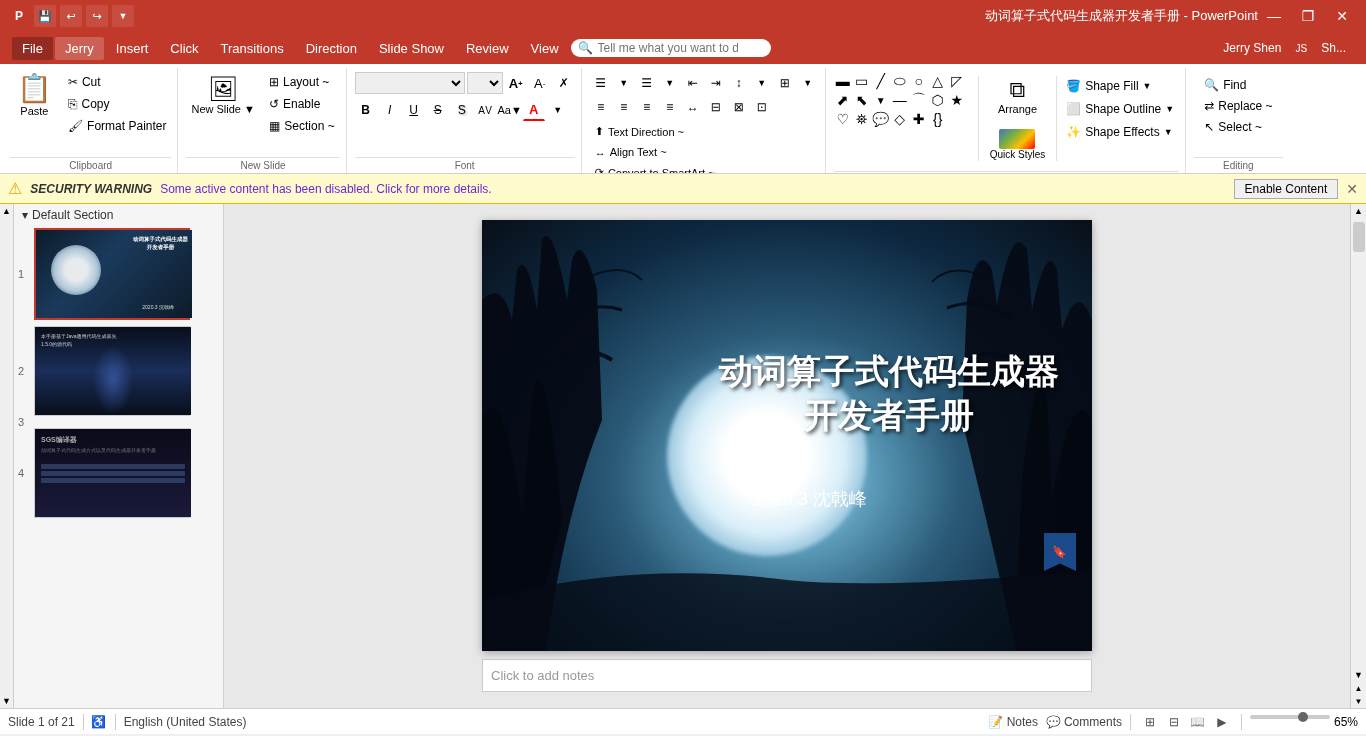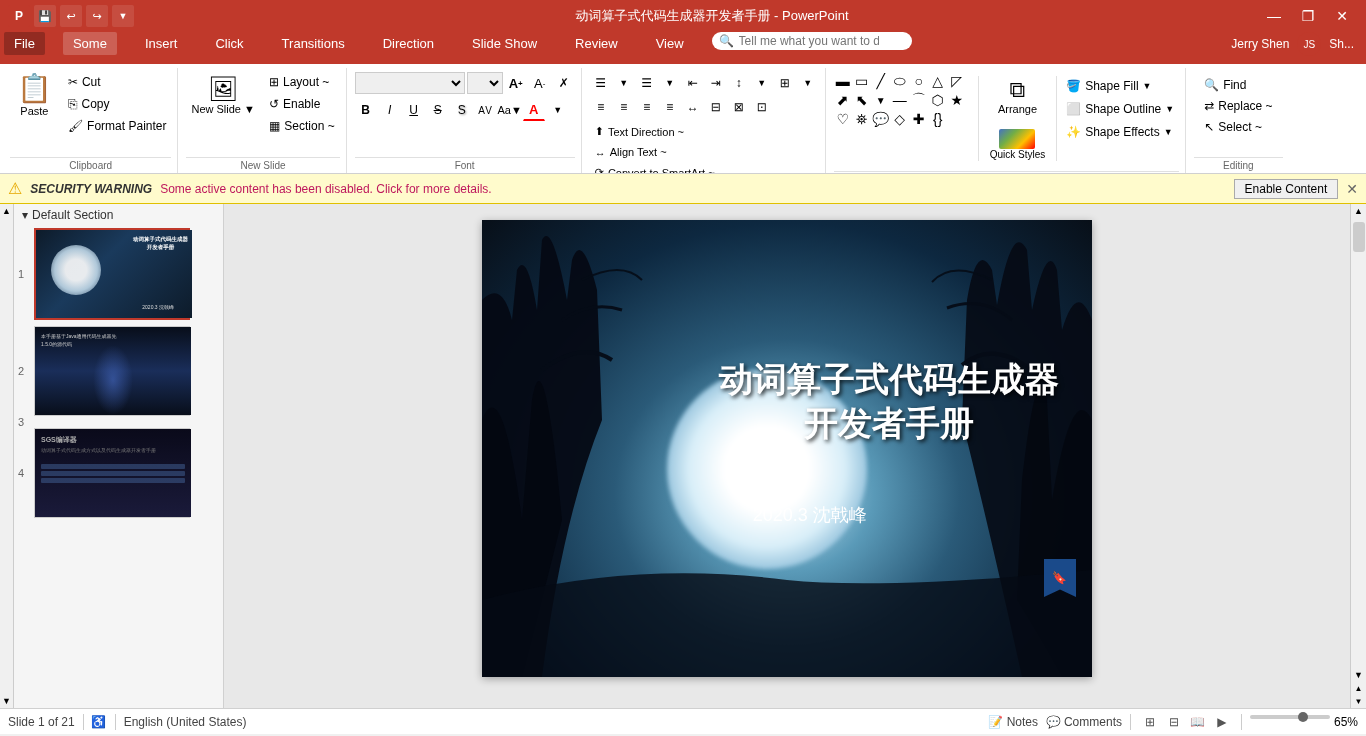--- a/index.html
+++ b/index.html
@@ -9,32 +9,32 @@
     #title-bar {
       height: 32px;
       background: #c0392b;
       display: flex;
       align-items: center;
       color: white;
       padding: 0 8px;
     }
     #title-bar .window-icons { display: flex; gap: 4px; align-items: center; }
     .title-bar-icon { width: 22px; height: 22px; display: flex; align-items: center; justify-content: center; font-size: 11px; color: white; background: rgba(255,255,255,0.15); border-radius: 2px; }
-    #title-bar .app-title { flex: 1; text-align: center; font-size: 13px; margin-left: 32px; }
+    #title-bar .app-title { flex: 1; text-align: right; font-size: 13px; margin-left: 32px; }
     #title-bar .window-controls { display: flex; gap: 2px; }
     .win-ctrl { width: 32px; height: 26px; display: flex; align-items: center; justify-content: center; color: white; cursor: pointer; font-size: 14px; }
 
     
     #menu-bar {
       height: 32px;
       background: #c0392b;
       display: flex;
-      align-items: flex-start;
-      padding: 0 4px;
-      gap: 18px;
+      align-items: center;
+      padding: 0 12px;
+      gap: 2px;
     }
     .menu-item { padding: 4px 10px; color: white; font-size: 13px; border-radius: 2px; cursor: pointer; white-space: nowrap; }
     .menu-item:hover, .menu-item.active { background: rgba(255,255,255,0.2); }
     .file-btn { background: #922b21; color: white; padding: 4px 10px; font-size: 13px; border-radius: 2px; cursor: pointer; }
     .tell-me { flex: 1; }
     .tell-me-box { display: flex; align-items: center; background: white; border-radius: 12px; padding: 2px 8px; gap: 4px; max-width: 200px; }
     .tell-me-box input { border: none; outline: none; font-size: 12px; width: 140px; }
     .user-info { display: flex; align-items: center; gap: 8px; color: white; font-size: 12px; margin-right: 8px; }
 
     
@@ -92,21 +92,21 @@
       background: #fffbcc;
       border-bottom: 1px solid #e0c000;
       display: flex;
       align-items: center;
       padding: 0 8px;
       gap: 8px;
       font-size: 12px;
     }
     #security-warning .warn-icon { color: #e6a800; font-size: 16px; }
     #security-warning .warn-title { font-weight: bold; color: #333; font-style: italic; }
-    #security-warning .warn-text { color: #be185d; flex: 1; }
+    #security-warning .warn-text { color: #6d28d9; flex: 1; }
     .enable-btn { background: #f0f0f0; border: 1px solid #aaa; padding: 2px 10px; cursor: pointer; font-size: 12px; }
     .close-warn { margin-left: auto; cursor: pointer; color: #666; font-size: 14px; }
 
     
     #main {
       display: flex;
       height: calc(736px - 32px - 32px - 110px - 30px - 26px);
     }
 
     
@@ -291,21 +291,21 @@
   <div class="app-title">动词算子式代码生成器开发者手册 - PowerPoint</div>
   <div class="window-controls">
     <div class="win-ctrl">—</div>
     <div class="win-ctrl">❐</div>
     <div class="win-ctrl close">✕</div>
   </div>
 </div>
 
 <div id="menu-bar">
   <div class="file-btn">File</div>
-  <div class="menu-item active">Some</div>
+  <div class="menu-item active">Jerry</div>
   <div class="menu-item">Insert</div>
   <div class="menu-item">Click</div>
   <div class="menu-item">Transitions</div>
   <div class="menu-item">Direction</div>
   <div class="menu-item">Slide Show</div>
   <div class="menu-item">Review</div>
   <div class="menu-item">View</div>
   <div class="tell-me">
     <div class="tell-me-box">
       <span>🔍</span>
@@ -630,20 +630,23 @@
 
       <div class="canvas-subtitle">2020.3 沈戟峰</div>
 
       <div class="bookmark-area">
         <div class="bookmark-icon">
           <span style="color:white;font-size:12px;">🔖</span>
         </div>
       </div>
     </div>
 
+    <div class="notes-area">
+      <span>Click to add notes</span>
+    </div>
   </div>
 
   <div id="right-scrollbar" style="width:16px;background:#f0f0f0;border-left:1px solid #ccc;display:flex;flex-direction:column;align-items:center;">
     <div style="font-size:9px;padding:2px;cursor:pointer;">▲</div>
     <div style="width:12px;height:30px;background:#ccc;border-radius:3px;margin:4px 0;cursor:pointer;"></div>
     <div style="flex:1;"></div>
     <div style="font-size:9px;padding:2px;cursor:pointer;">▼</div>
 
     <div style="position:relative;">
       <div style="font-size:8px;cursor:pointer;padding:2px;">▲</div>

